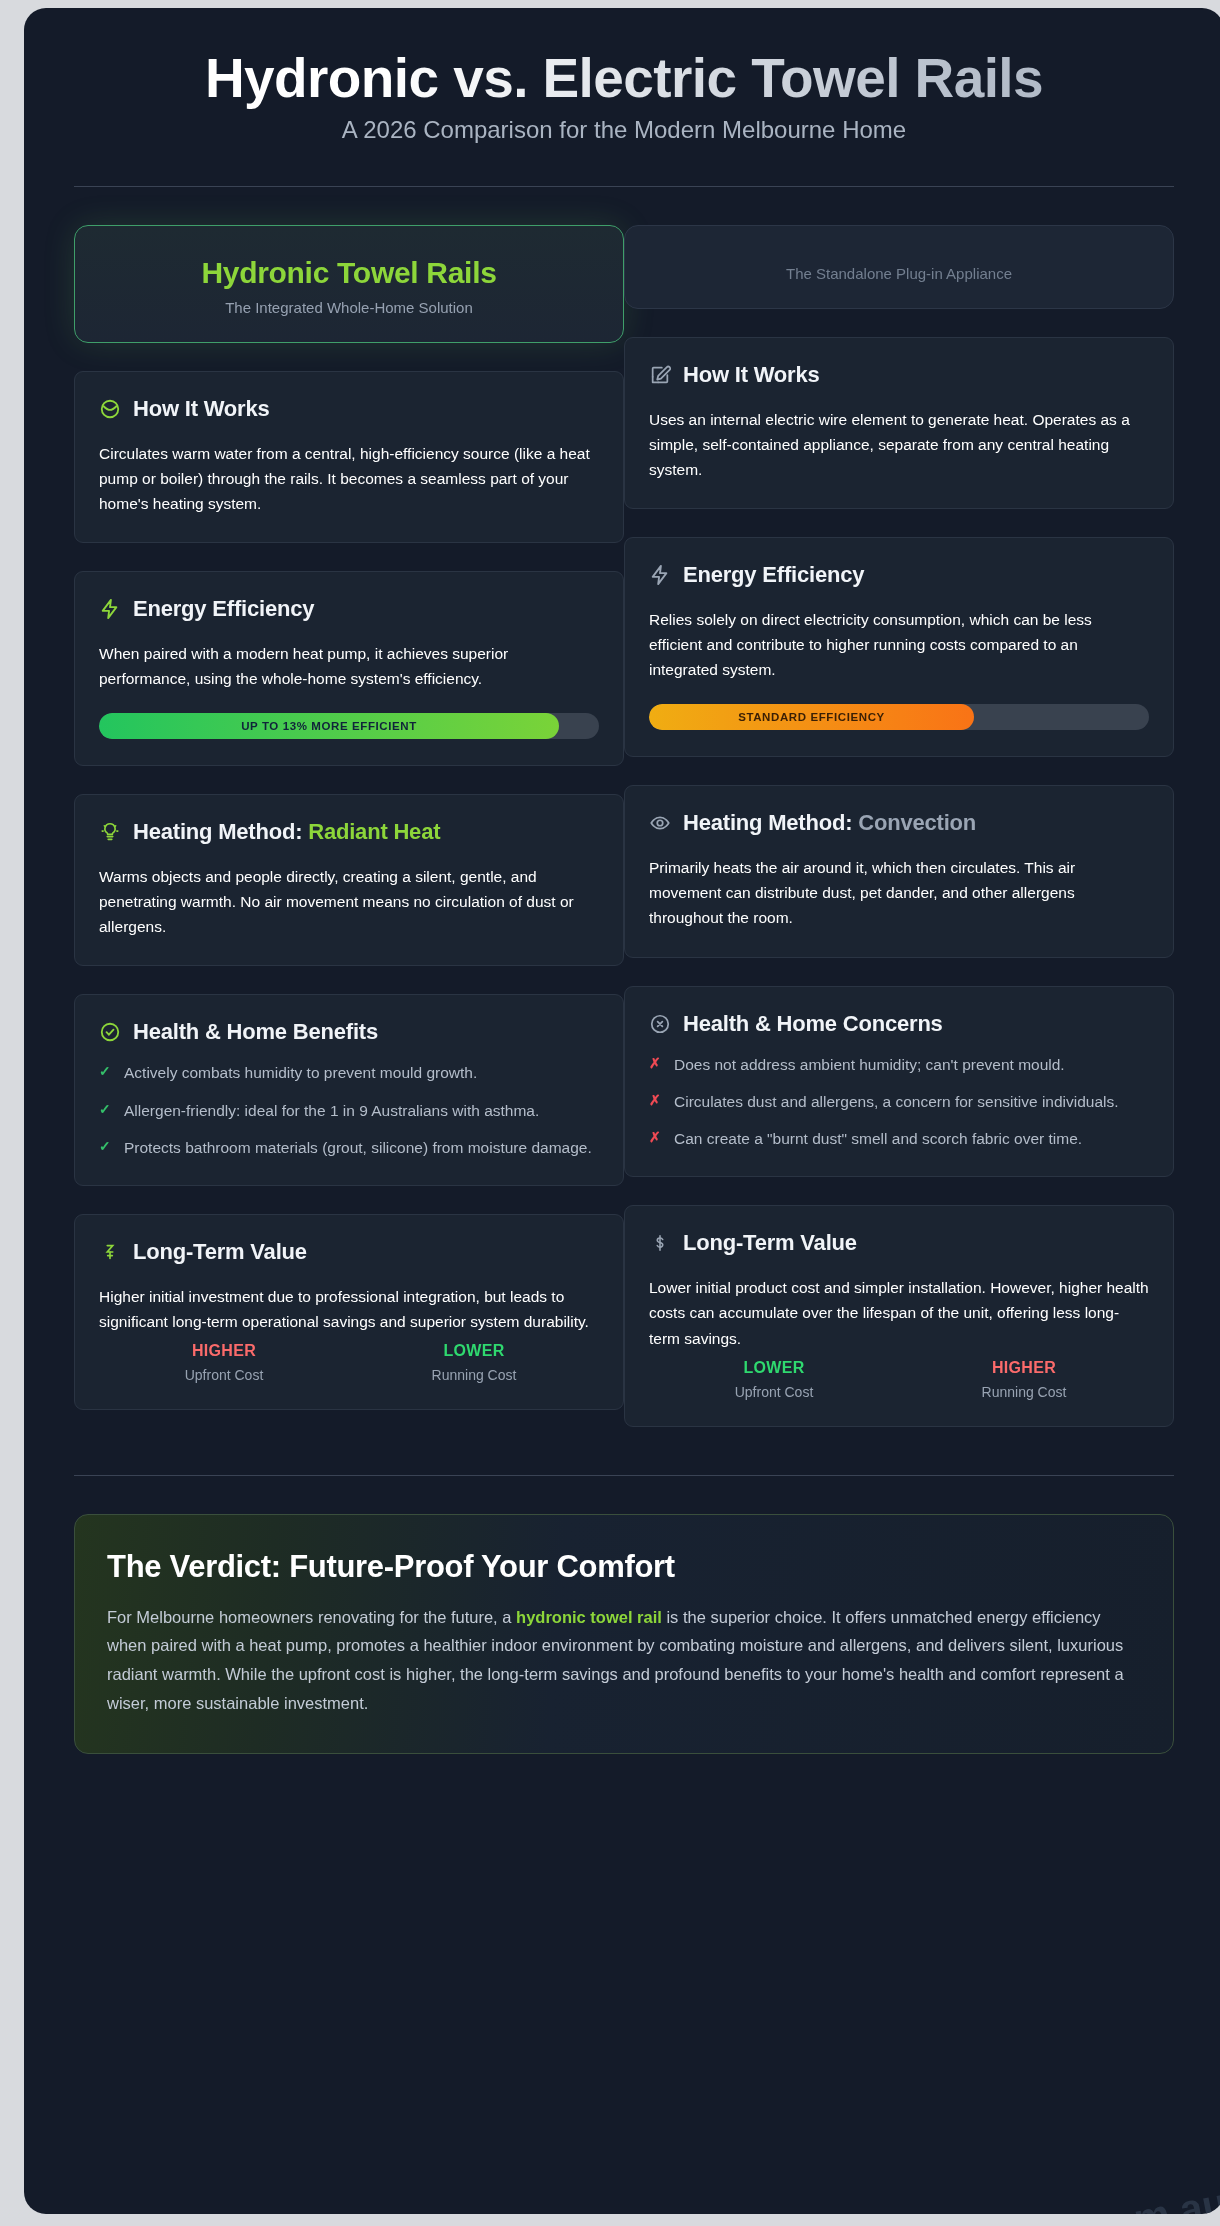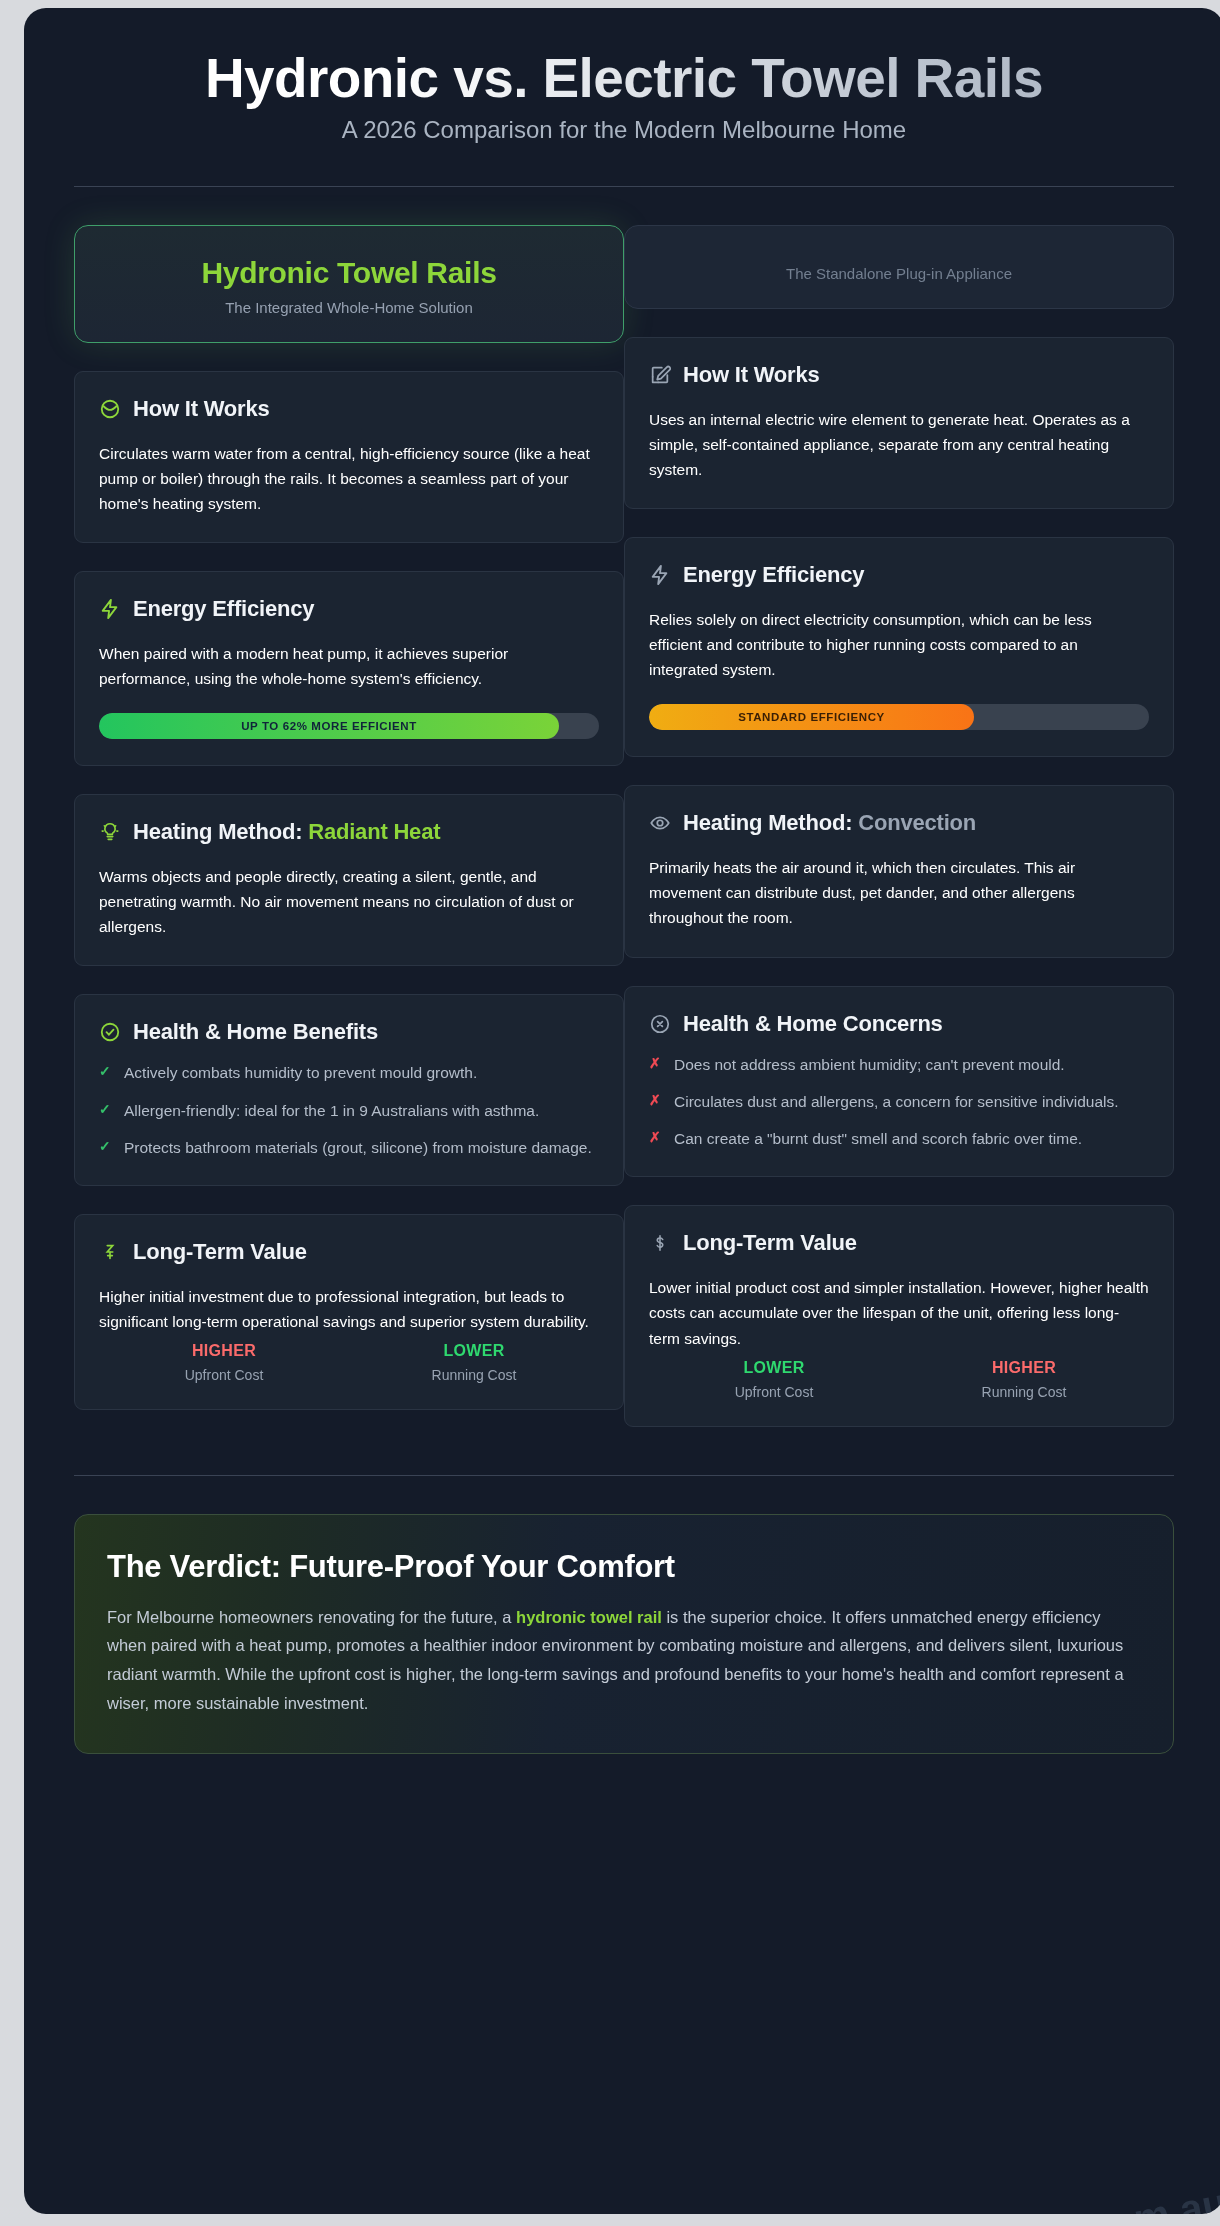--- a/index.html
+++ b/index.html
@@ -165,21 +165,21 @@
             <span class="ico">
               <svg viewBox="0 0 24 24" fill="none" stroke="#8dd63a" stroke-width="2" stroke-linejoin="round">
                 <path d="M13 2 4 14h7l-1 8 9-12h-7l1-8z"></path>
               </svg>
             </span>
             <span>Energy Efficiency</span>
           </h3>
           <p>When paired with a modern heat pump, it achieves superior performance, using the whole-home system's efficiency.</p>
           <div class="bar">
             <div class="fill green" id="hyd-fill" style="width: 92%;">
-              <span>UP TO 62% MORE EFFICIENT</span>
+              <span>UP TO 13% MORE EFFICIENT</span>
             </div>
           </div>
         </div>
 
         <div class="card">
           <h3>
             <span class="ico">
               <svg viewBox="0 0 24 24" fill="none" stroke="#8dd63a" stroke-width="1.8" stroke-linecap="round">
                 <path d="M9 17h6M10 20h4"></path>
                 <path d="M12 3a5.5 5.5 0 0 0-3.2 10c.5.4.7 1 .7 1.6h5c0-.6.2-1.2.7-1.6A5.5 5.5 0 0 0 12 3z"></path>

